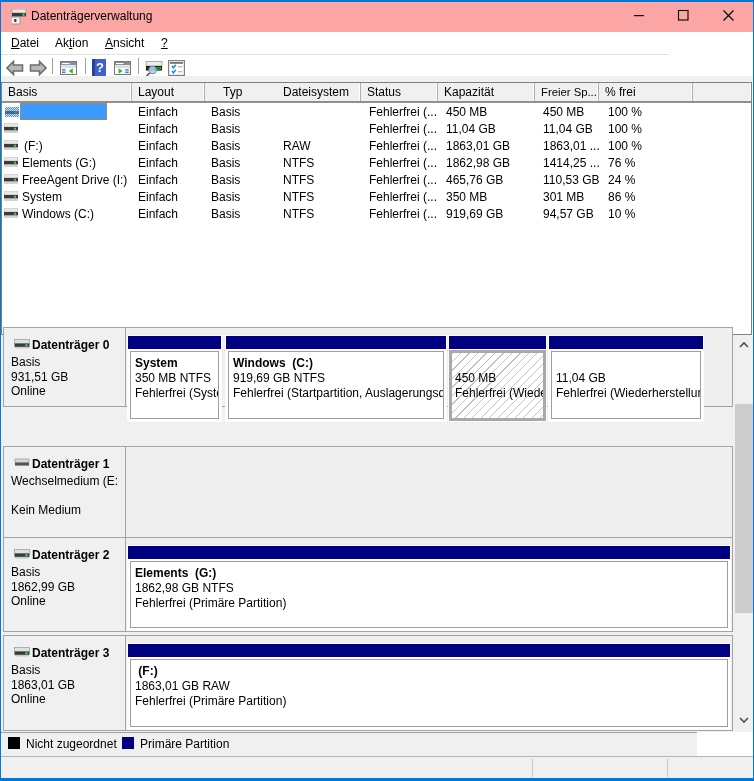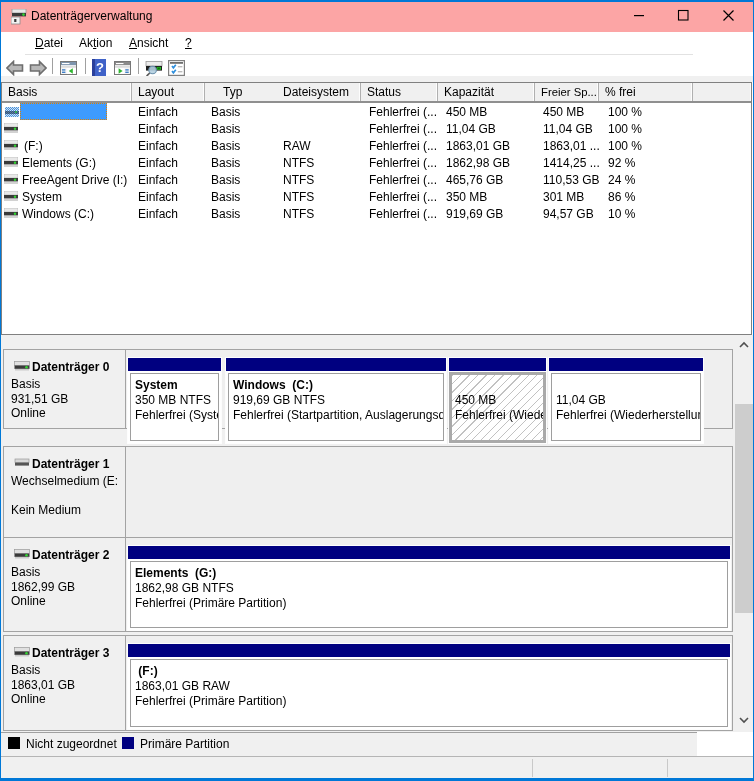--- a/index.html
+++ b/index.html
@@ -8,21 +8,21 @@
 #win {
   position:relative; width:754px; height:781px; background:#fff; overflow:hidden;
 }
 .abs { position:absolute; }
 .edge { position:absolute; background:#0078d7; }
 
 #titlebar { position:absolute; left:1px; top:2px; width:752px; height:30px; background:#fca5a5; }
 #title-text { position:absolute; left:30px; top:7px; font-size:12px; color:#000; }
 .capbtn { position:absolute; top:0; width:45px; height:30px; }
 
-#menubar { position:absolute; left:1px; top:32px; width:668px; height:23px; background:#fff; border-bottom:1px solid #e2e2e2;margin-left:24px; }
+#menubar { position:absolute; left:1px; top:32px; width:668px; height:23px; background:#fff; border-bottom:1px solid #e2e2e2; }
 .menu-item { position:absolute; top:4px; font-size:12px; }
 
 #toolbar { position:absolute; left:1px; top:56px; width:752px; height:20px; background:#fff; }
 #toolband { position:absolute; left:1px; top:76px; width:752px; height:6px; background:#f0f0f0; }
 .tbsep { position:absolute; top:2px; width:1px; height:16px; background:#a0a0a0; }
 
 #listpane { position:absolute; left:1px; top:82px; width:751px; height:253px; background:#fff; border:1px solid #808080; }
 .hdr { position:absolute; top:0; height:18px; background:#f0f0f0; border-right:1px solid #b0b0b0; box-shadow:inset -1px 0 0 #fdfdfd; font-size:12px; color:#000; padding:2px 0 0 6px; white-space:nowrap; overflow:hidden; }
 #hdrrow { position:absolute; left:0; top:0; width:749px; height:20px; background:#f0f0f0; border-bottom:2px solid #8f8f8f; }
 .lrow { position:absolute; left:0; width:748px; height:17px; }
@@ -197,21 +197,21 @@
           <circle cx="11" cy="5.7" r="1.2" fill="#31d431"></circle>
           <rect x="0" y="7.6" width="14" height="2.4" fill="#d2d2d2"></rect>
         </svg>
       <span class="cell" style="left:20px">Elements (G:)</span>
         <span class="cell" style="left:136px">Einfach</span>
         <span class="cell" style="left:209px">Basis</span>
         <span class="cell" style="left:281px">NTFS</span>
         <span class="cell" style="left:367px">Fehlerfrei (...</span>
         <span class="cell" style="left:444px">1862,98 GB</span>
         <span class="cell" style="left:541px">1414,25 ...</span>
-        <span class="cell" style="left:606px">92 %</span>
+        <span class="cell" style="left:606px">76 %</span>
     </div>
     <div class="lrow" style="top:88px">
       <svg class="abs" style="left:2px;top:3px" width="14" height="11" viewBox="0 0 14 11">
           <rect x="0" y="0" width="14" height="4" fill="#e8e8e8" stroke="#aaa" stroke-width="0.6"></rect>
           <rect x="0" y="4" width="14" height="3.6" fill="#3a3a3a"></rect>
           <circle cx="11" cy="5.7" r="1.2" fill="#31d431"></circle>
           <rect x="0" y="7.6" width="14" height="2.4" fill="#d2d2d2"></rect>
         </svg>
       <span class="cell" style="left:20px">FreeAgent Drive (I:)</span>
         <span class="cell" style="left:136px">Einfach</span>
@@ -251,21 +251,21 @@
         <span class="cell" style="left:281px">NTFS</span>
         <span class="cell" style="left:367px">Fehlerfrei (...</span>
         <span class="cell" style="left:444px">919,69 GB</span>
         <span class="cell" style="left:541px">94,57 GB</span>
         <span class="cell" style="left:606px">10 %</span>
     </div>
   </div>
 
   <div id="botpane"></div>
 
-  <div class="diskrow" style="top:349px;height:80px">
+  <div class="diskrow" style="top:327px;height:80px">
     <div class="disklabel">
       <svg class="abs" style="left:10px;top:11px" width="16" height="10" viewBox="0 0 16 10">
           <rect x="0.5" y="0.5" width="15" height="4" fill="#e0e0e0" stroke="#999" stroke-width="0.7"></rect>
           <rect x="0.5" y="4.5" width="15" height="3.4" fill="#3a3a3a"></rect>
           <circle cx="12.5" cy="6.2" r="1.3" fill="#31d431"></circle>
           <rect x="1" y="7.9" width="14" height="1.6" fill="#cacaca"></rect>
         </svg>
       <div class="dtitle">Datenträger 0</div>
       <div class="dbody">Basis<br>931,51 GB<br>Online</div>
     </div>

